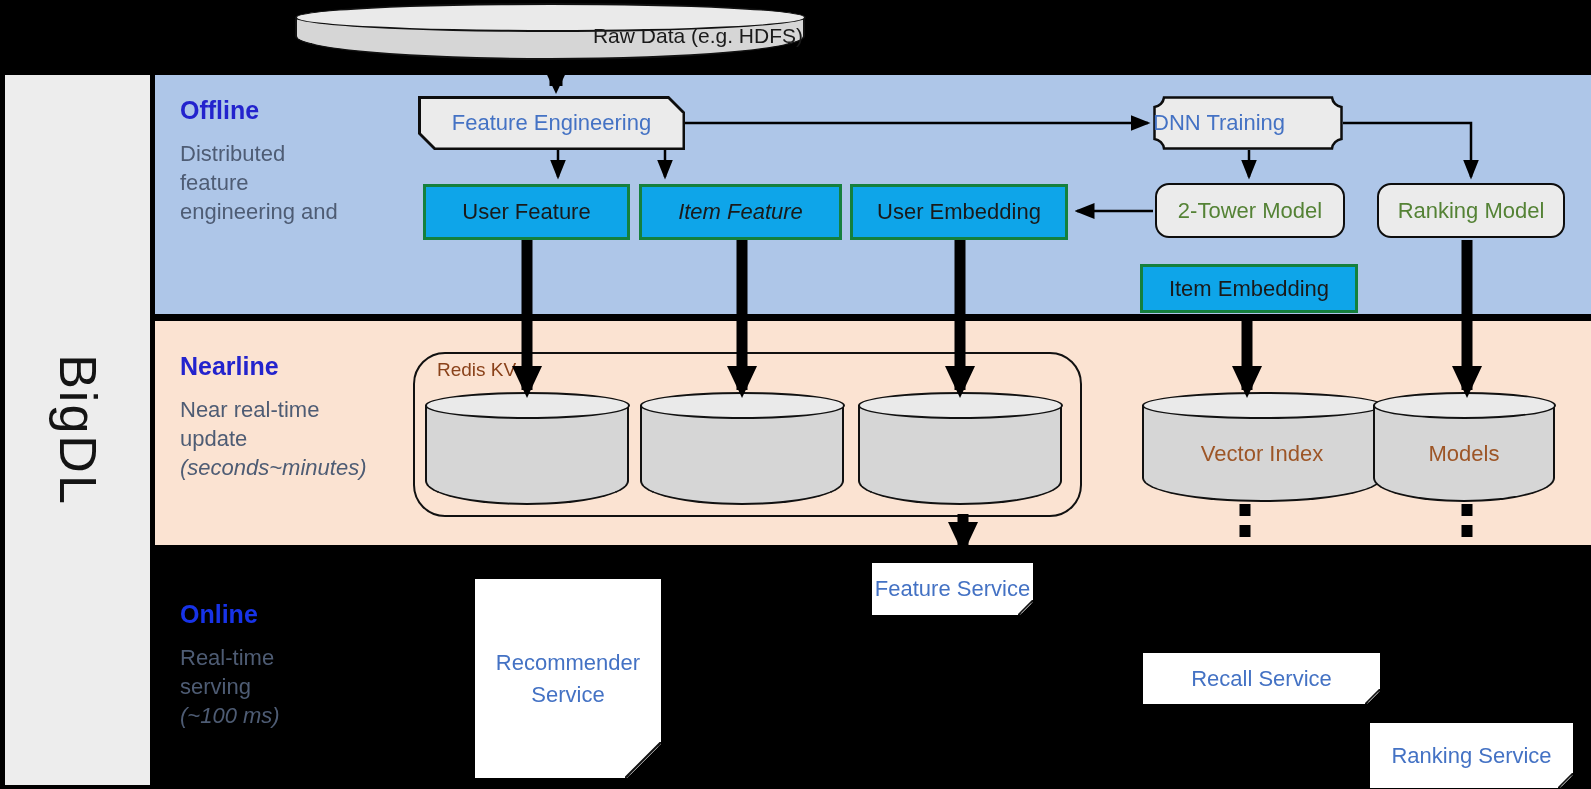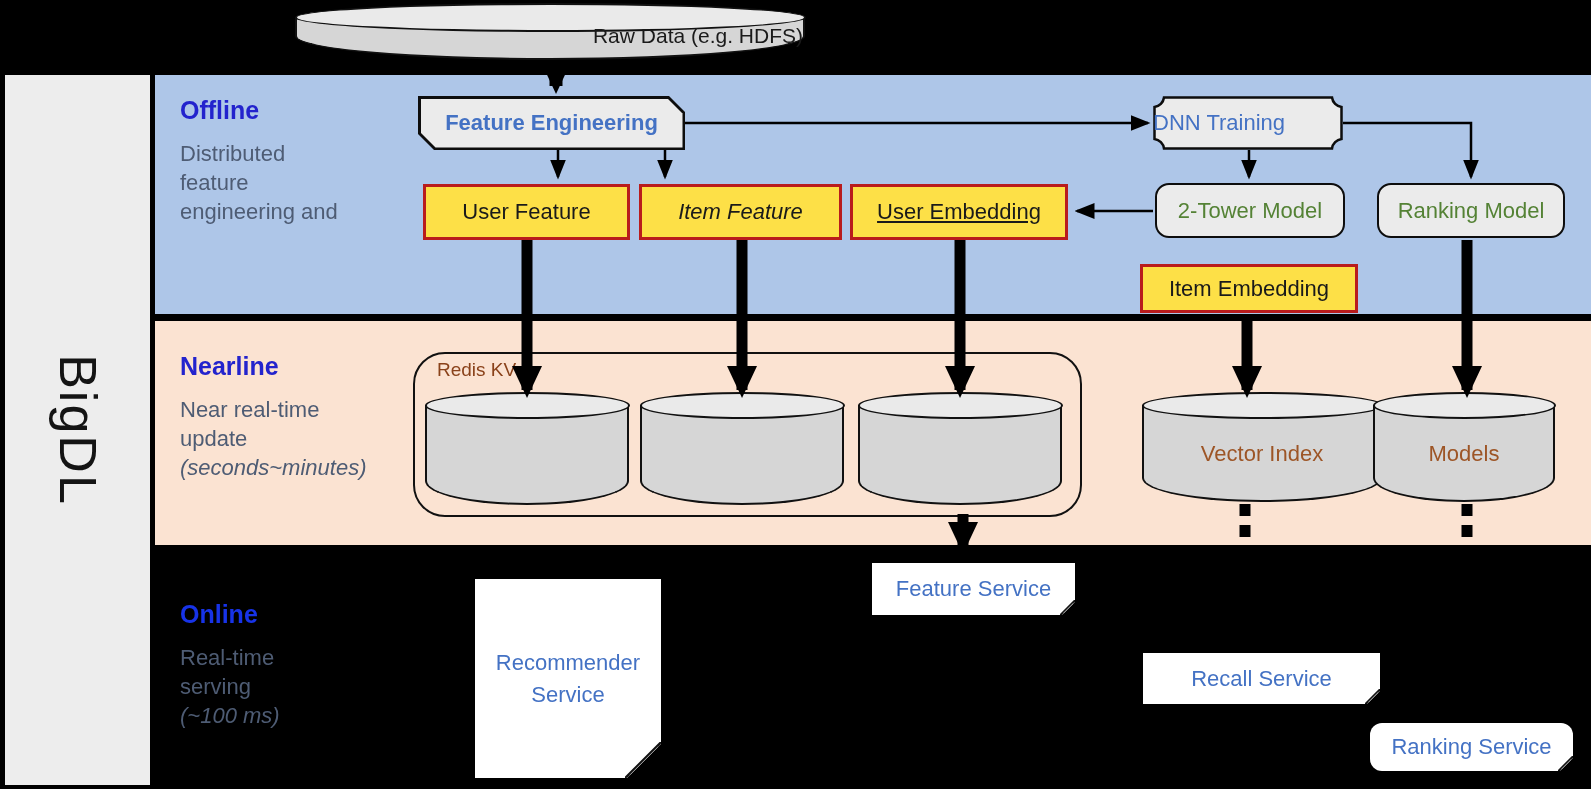--- a/index.html
+++ b/index.html
@@ -21,28 +21,28 @@
   
   .sec{position:absolute;width:258px;z-index:4;}
   .sec .title{font-size:25px;font-weight:600;margin-bottom:14px;}
   .sec .sub{font-size:22px;line-height:1.32;color:#4e5c74;}
   .sec .sub em{font-style:italic;}
   .t-dark{color:#2323cd;} .t-bright{color:#1733e8;font-weight:700;}
 
   
   .box{position:absolute;box-sizing:border-box;display:flex;align-items:center;justify-content:center;
     text-align:center;font-size:22px;z-index:5;}
-  .gray{background:#fde047;border:3px solid #b91c1c;color:#1a1a1a;}
+  .gray{background:#0ea5e9;border:3px solid #15803d;color:#1a1a1a;}
   .round{background:#ebebeb;border:2.5px solid #0d0d0d;border-radius:14px;}
   .blue{color:#4472c4;} .green{color:#548235;}
 
   
   .snipbox{position:absolute;z-index:5;display:flex;align-items:center;justify-content:center;
     clip-path:polygon(0 0,calc(100% - 16px) 0,100% 16px,100% 100%,16px 100%,0 calc(100% - 16px));
-    background:#0d0d0d;font-size:22px;font-weight:bold;}
+    background:#0d0d0d;font-size:22px;}
   .snipbox .fill{position:absolute;inset:2.5px;background:#ebebeb;
     clip-path:polygon(0 0,calc(100% - 15px) 0,100% 15px,100% 100%,15px 100%,0 calc(100% - 15px));}
   .snipbox span{position:relative;z-index:1;}
 
   
   .plaque{position:absolute;z-index:5;display:flex;align-items:center;justify-content:flex-start;font-size:22px;}
   .plaque svg{position:absolute;inset:0;}
   .plaque span{position:relative;z-index:1;}
 
   
@@ -127,21 +127,21 @@
     </svg>
     <span>DNN Training</span>
   </div>
 
   <div class="box gray" style="left:423px;top:184px;width:207px;height:56px;">
     <span>User Feature</span>
   </div>
   <div class="box gray" style="left:639px;top:184px;width:203px;height:56px;font-style:italic;">
     <span>Item Feature</span>
   </div>
-  <div class="box gray" style="left:850px;top:184px;width:218px;height:56px;text-decoration:underline;">
+  <div class="box gray" style="left:850px;top:184px;width:218px;height:56px;">
     <span>User Embedding</span>
   </div>
 
   <div class="box round green" style="left:1155px;top:183px;width:190px;height:55px;">
     <span>2-Tower Model</span>
   </div>
   <div class="box round green" style="left:1377px;top:183px;width:188px;height:55px;">
     <span>Ranking Model</span>
   </div>
 
@@ -164,35 +164,35 @@
     <div class="cyl-label">Models</div>
   </div>
 
   <div class="doc" style="left:475px;top:579px;width:186px;height:199px;">
     <span style="display:block;width:150px;">Recommender Service</span>
     <svg class="fold" width="36" height="36" viewBox="0 0 36 36">
       <path d="M1,35 L35,1 L28,28 Z" fill="#b5b5b5" stroke="#111" stroke-width="2"></path>
     </svg>
   </div>
 
-  <div class="svc" style="left:872px;top:563px;width:203px;height:52px;">
+  <div class="svc" style="left:872px;top:563px;width:161px;height:52px;">
     <span>Feature Service</span>
     <svg class="fold" width="15" height="15" viewBox="0 0 15 15">
       <path d="M0,15 L15,0 L12,12 Z" fill="#9a9a9a" stroke="#111" stroke-width="1.5"></path>
     </svg>
   </div>
 
   <div class="svc" style="left:1143px;top:653px;width:237px;height:51px;">
     <span>Recall Service</span>
     <svg class="fold" width="15" height="15" viewBox="0 0 15 15">
       <path d="M0,15 L15,0 L12,12 Z" fill="#9a9a9a" stroke="#111" stroke-width="1.5"></path>
     </svg>
   </div>
 
-  <div class="svc" style="left:1370px;top:723px;width:203px;height:48px;border-radius:12px;">
+  <div class="svc" style="left:1370px;top:723px;width:203px;height:65px;">
     <span>Ranking Service</span>
     <svg class="fold" width="15" height="15" viewBox="0 0 15 15">
       <path d="M0,15 L15,0 L12,12 Z" fill="#9a9a9a" stroke="#111" stroke-width="1.5"></path>
     </svg>
   </div>
 
   <svg class="arrows" width="1591" height="789" viewBox="0 0 1591 789">
     <defs>
       <marker id="ah" markerWidth="8" markerHeight="6.4" refX="7" refY="3.2" orient="auto">
         <path d="M0,0 L8,3.2 L0,6.4 Z" fill="#000"></path>

